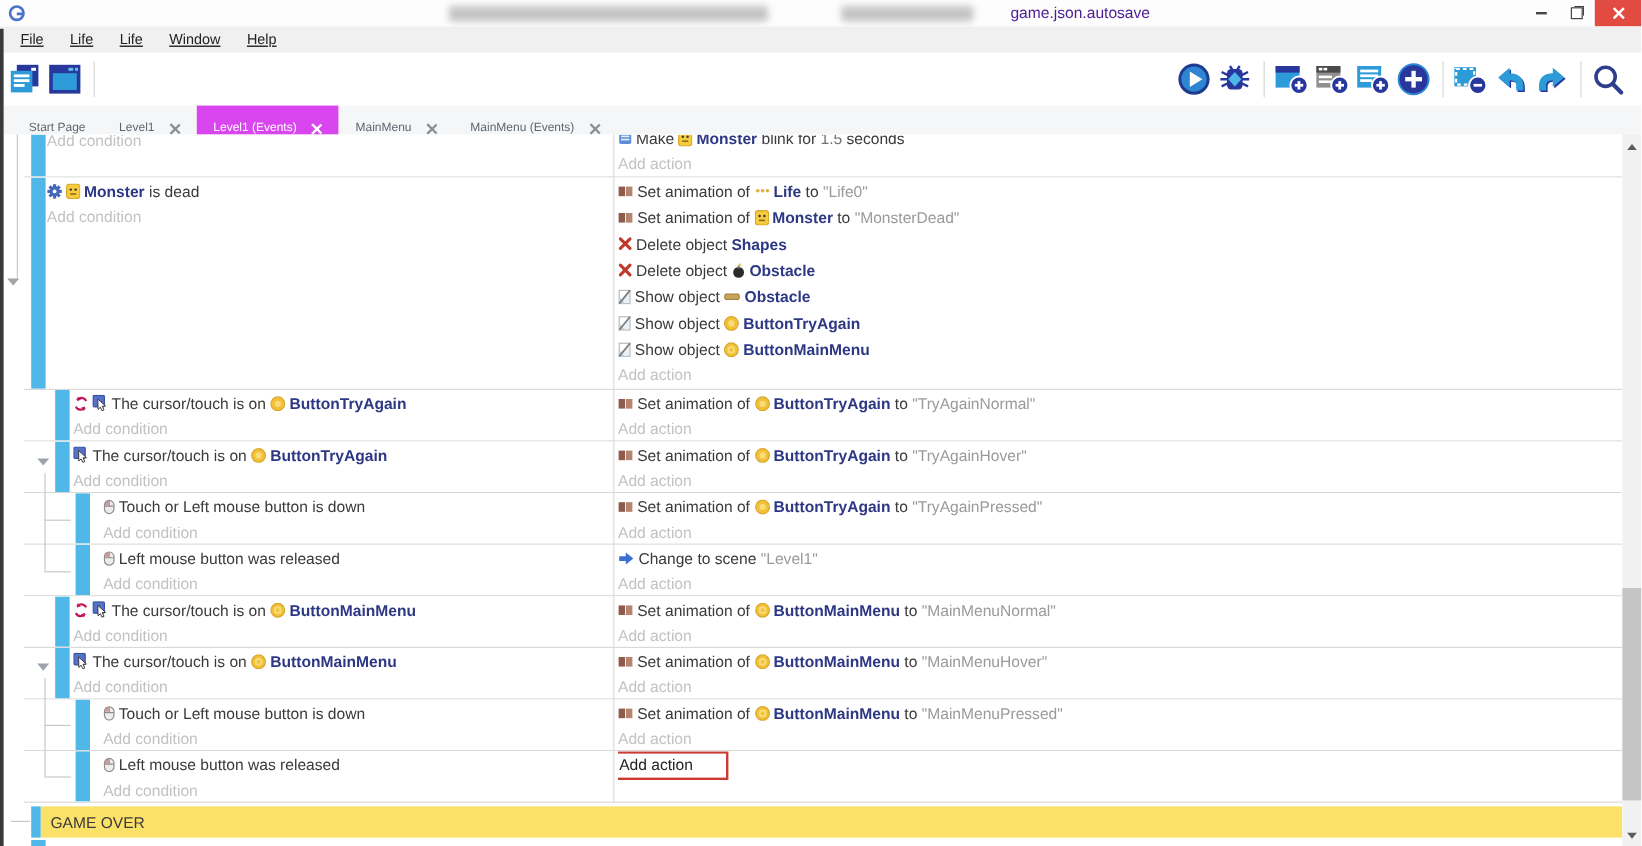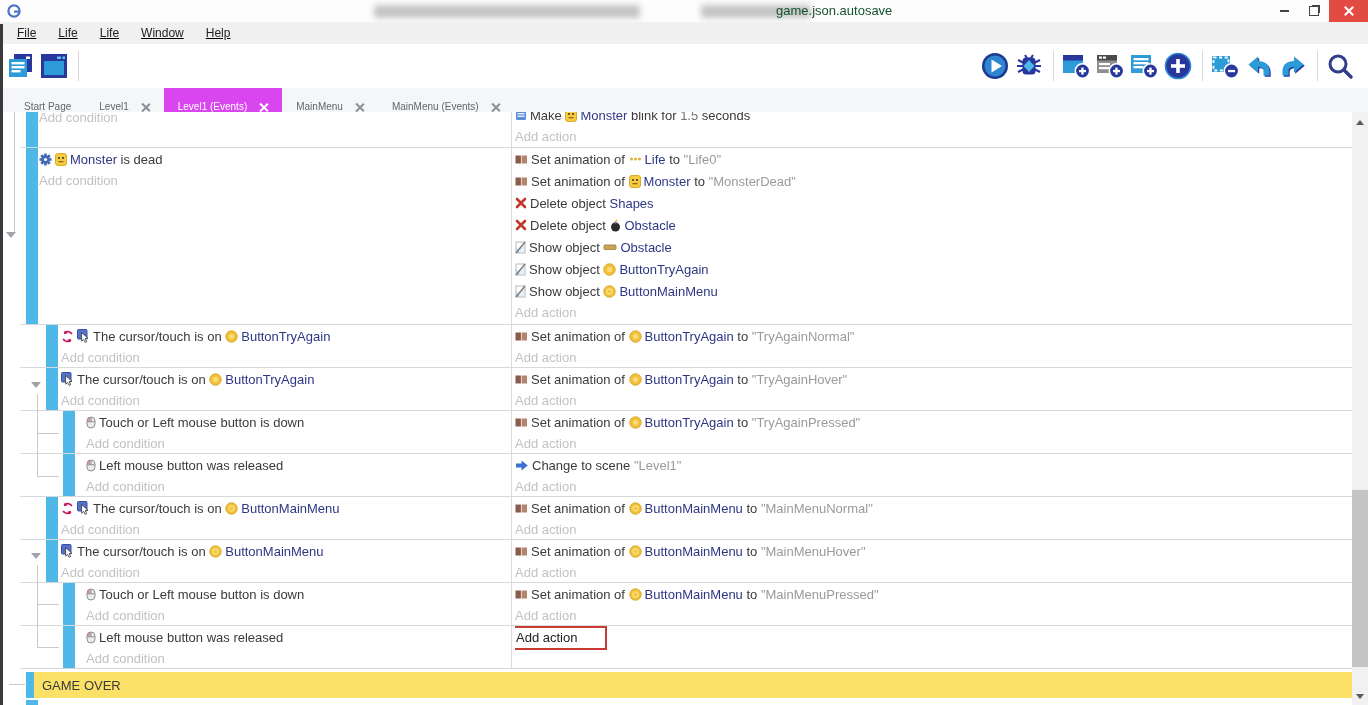--- a/index.html
+++ b/index.html
@@ -5,21 +5,21 @@
   html,body{margin:0;padding:0;background:#fff;}
   .window{position:relative;width:1368px;height:705px;overflow:hidden;background:#fff;
     font-family:"Liberation Sans",sans-serif;-webkit-font-smoothing:antialiased;}
 
   
   .titlebar{position:absolute;left:0;top:0;width:1368px;height:22px;background:#fdfdfd;}
   .applogo{position:absolute;left:6px;top:3px;width:16px;height:16px;}
   .blurblob{position:absolute;top:5px;height:13px;background:#c4c4c4;filter:blur(3px);border-radius:2px;}
   .blob1{left:374px;width:266px;}
   .blob2{left:701px;width:110px;}
-  .titletext{position:absolute;left:776px;top:3px;font-size:13px;color:#14532d;}
+  .titletext{position:absolute;left:842px;top:3px;font-size:13px;color:#4c1d95;}
   .wctrls{position:absolute;right:0;top:0;height:22px;display:flex;}
   .wbtn{width:30px;height:22px;display:flex;align-items:center;justify-content:center;}
   .minbar{width:9px;height:2px;background:#444;}
   .maxbox{width:8px;height:8px;border:1px solid #444;box-shadow:2px -2px 0 -1px #444;}
   .closebtn{width:39px;background:#e14b42;}
   .xglyph{position:relative;width:10px;height:10px;}
   .xglyph::before,.xglyph::after{content:"";position:absolute;left:4px;top:-1px;width:2px;height:12px;background:#fff;}
   .xglyph::before{transform:rotate(45deg);}
   .xglyph::after{transform:rotate(-45deg);}
 
@@ -50,21 +50,21 @@
   .leftstrip{position:absolute;left:0;top:24px;width:3px;height:681px;background:#3a3a3a;z-index:6;}
   .sheet{position:absolute;left:20px;top:112px;width:1332px;height:593px;overflow:hidden;z-index:1;}
   .coldiv{position:absolute;left:511px;top:112px;width:1px;height:557px;background:#dcdcdc;z-index:2;}
   .ev{position:relative;box-sizing:border-box;border-bottom:1px solid #d9d9d9;background:#fff;overflow:hidden;}
   .bar{position:absolute;top:0;bottom:0;width:12px;background:#4fb8e8;}
   .cell{position:absolute;top:0;bottom:0;overflow:hidden;}
   .line{display:flex;align-items:center;height:22px;font-size:13px;}
   .ic{display:inline-flex;align-items:center;margin-right:3px;}
   .ic svg{display:block;}
   .tx{color:#3a3a3a;white-space:pre;}
-  .ob{color:#2d3884;font-weight:normal;white-space:pre;}
+  .ob{color:#2d3884;font-weight:bold;white-space:pre;}
   .vl{color:#9a9a9a;white-space:pre;}
   .nm{color:#737373;white-space:pre;}
   .ph{color:#c2c2c2;font-size:13px;height:21px;line-height:21px;}
   .ph.hl{color:#222;border:2px solid #cc3b33;display:inline-block;height:20px;line-height:20px;
     padding:0 28px 0 3px;margin-left:-4px;background:#fff;}
   .comment-row{position:relative;margin-top:3px;height:26px;}
   .comment-body{position:absolute;left:14px;right:0;top:0;bottom:0;background:#fbe167;
     display:flex;align-items:center;padding-left:8px;font-size:13px;color:#3a3a3a;}
   .stub-row{position:relative;margin-top:2px;height:5px;}
 

